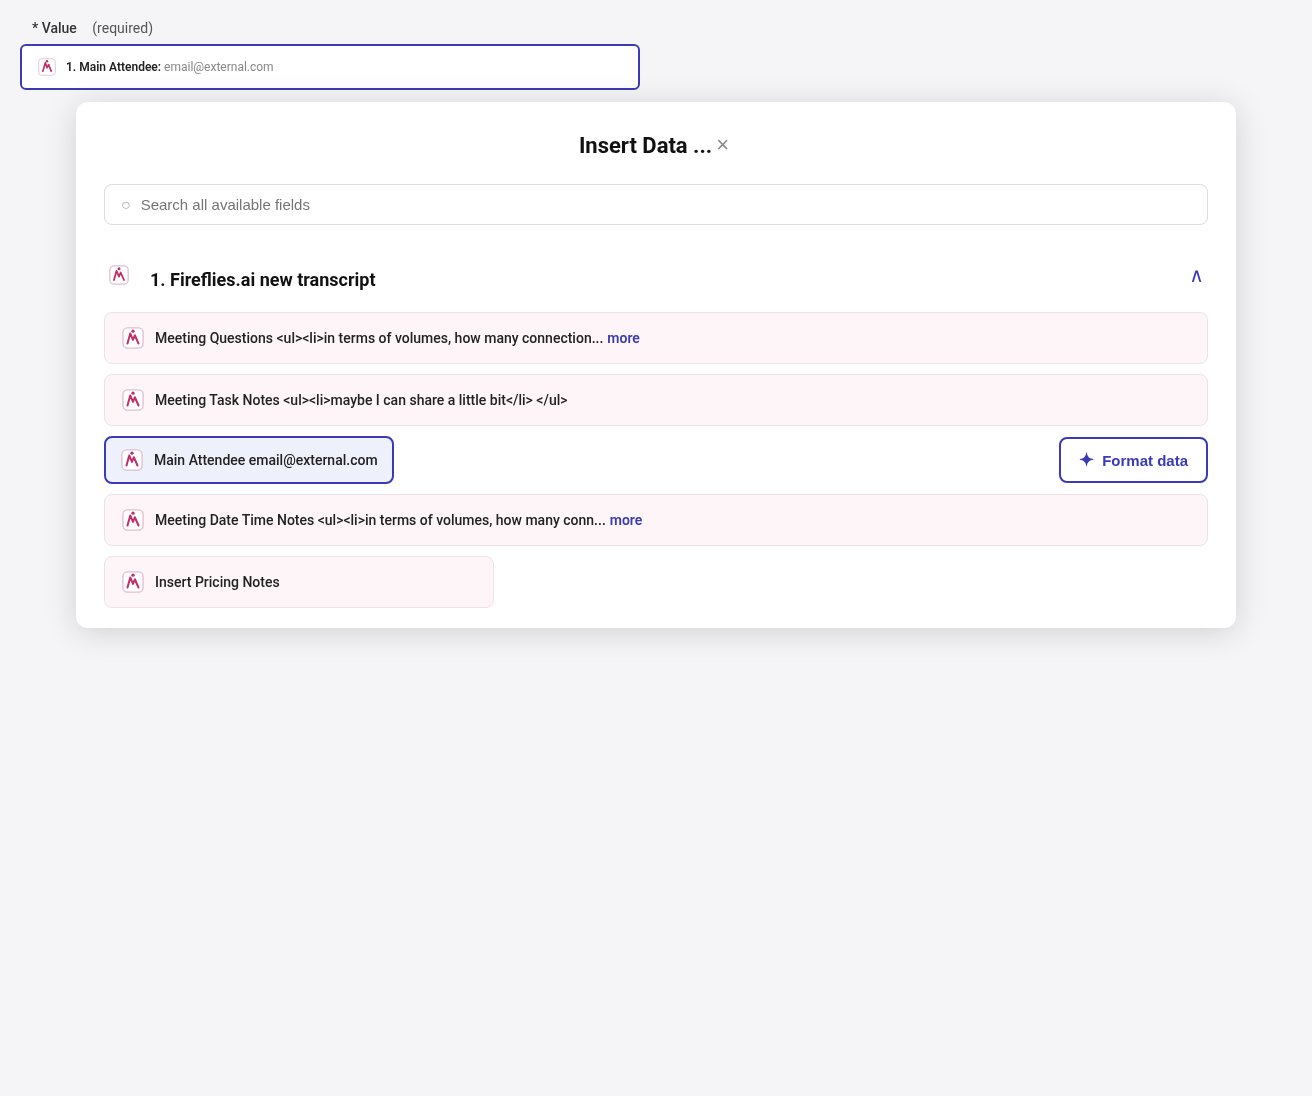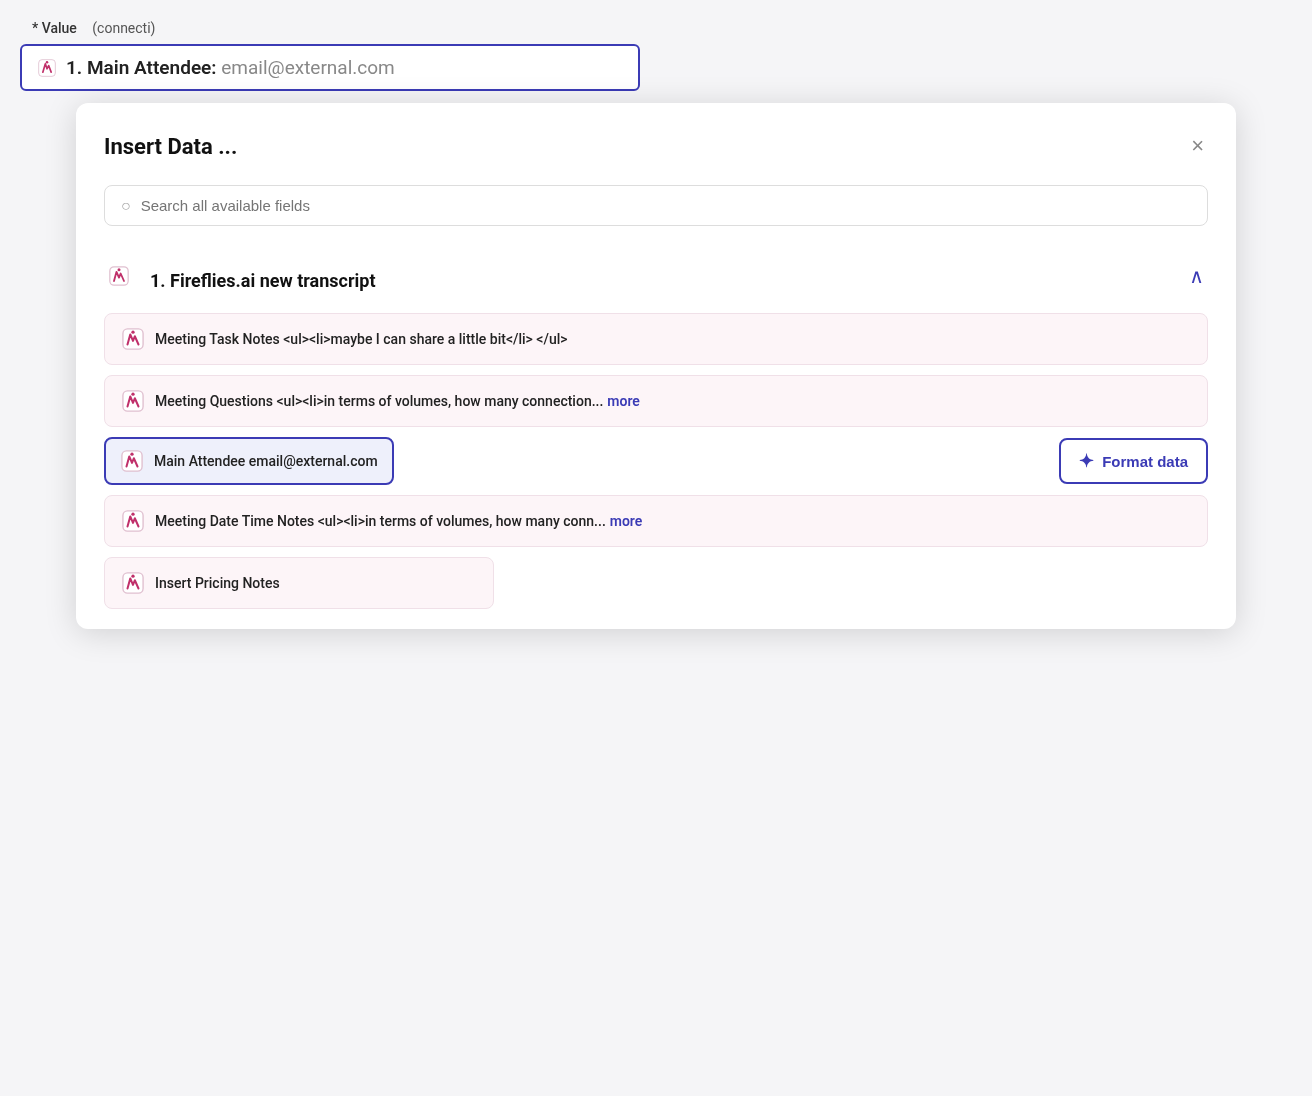--- a/index.html
+++ b/index.html
@@ -59,42 +59,42 @@
       width: 22px;
       height: 22px;
       margin-right: 8px;
       flex-shrink: 0;
     }
     .fireflies-icon svg {
       width: 20px;
       height: 20px;
     }
     .value-input-text {
-      font-size: 19px;
+      font-size: 12px;
       color: #222;
       font-weight: 600;
     }
     .value-input-text .placeholder {
       color: #888;
       font-weight: 400;
     }
 
     
     .insert-data-panel {
       background: #fff;
       border-radius: 12px;
       box-shadow: 0 4px 32px rgba(0,0,0,0.15);
       width: 1160px;
       padding: 28px 28px 20px 28px;
       margin-top: 0;
       position: relative;
     }
     .panel-header {
       display: flex;
-      justify-content: space-between;
+      justify-content: center;
       align-items: center;
       margin-bottom: 24px;
     }
     .panel-title {
       font-size: 22px;
       font-weight: 700;
       color: #111;
     }
     .close-btn {
       background: none;
@@ -234,21 +234,21 @@
       max-width: 460px;
     }
   </style>
 </head>
 <body>
 
 <div class="outer-container">
 
   <div class="value-section">
     <div class="value-label">
-      <span>* Value</span> <span class="required">(connecti)</span>
+      <span>* Value</span> <span class="required">(required)</span>
     </div>
     <div class="value-input-box">
       <span class="fireflies-icon">
         <svg viewBox="0 0 24 24" fill="none" xmlns="http://www.w3.org/2000/svg">
           <rect x="2" y="2" width="20" height="20" rx="4" fill="#fff" stroke="#e0c0d0" stroke-width="1"></rect>
           <path d="M7 17 L10 7 L12 13 L14 9 L17 17" stroke="#c0306a" stroke-width="2" stroke-linecap="round" stroke-linejoin="round" fill="none"></path>
           <circle cx="12" cy="5" r="1.5" fill="#c0306a"></circle>
         </svg>
       </span>
       <span class="value-input-text">
@@ -287,34 +287,34 @@
 
       <div class="item-row">
         <span class="item-icon">
           <svg viewBox="0 0 24 24" fill="none" xmlns="http://www.w3.org/2000/svg" width="22" height="22">
             <rect x="1" y="1" width="22" height="22" rx="5" fill="#fff" stroke="#e0c0d0" stroke-width="1.5"></rect>
             <path d="M6 18 L9 7 L12 14 L14 9 L18 18" stroke="#c0306a" stroke-width="2.2" stroke-linecap="round" stroke-linejoin="round" fill="none"></path>
             <circle cx="12" cy="4.5" r="1.8" fill="#c0306a"></circle>
           </svg>
         </span>
         <span class="item-label">
-          Meeting Task Notes &lt;ul&gt;&lt;li&gt;maybe I can share a little bit&lt;/li&gt; &lt;/ul&gt;
+          Meeting Questions &lt;ul&gt;&lt;li&gt;in terms of volumes, how many connection...<a class="more-link" href="#">more</a>
         </span>
       </div>
 
       <div class="item-row">
         <span class="item-icon">
           <svg viewBox="0 0 24 24" fill="none" xmlns="http://www.w3.org/2000/svg" width="22" height="22">
             <rect x="1" y="1" width="22" height="22" rx="5" fill="#fff" stroke="#e0c0d0" stroke-width="1.5"></rect>
             <path d="M6 18 L9 7 L12 14 L14 9 L18 18" stroke="#c0306a" stroke-width="2.2" stroke-linecap="round" stroke-linejoin="round" fill="none"></path>
             <circle cx="12" cy="4.5" r="1.8" fill="#c0306a"></circle>
           </svg>
         </span>
         <span class="item-label">
-          Meeting Questions &lt;ul&gt;&lt;li&gt;in terms of volumes, how many connection...<a class="more-link" href="#">more</a>
+          Meeting Task Notes &lt;ul&gt;&lt;li&gt;maybe I can share a little bit&lt;/li&gt; &lt;/ul&gt;
         </span>
       </div>
 
       <div class="item-row selected-row" style="padding:0; background:transparent; border:none; gap:16px;">
         <div class="selected-item-left">
           <span class="item-icon">
             <svg viewBox="0 0 24 24" fill="none" xmlns="http://www.w3.org/2000/svg" width="22" height="22">
               <rect x="1" y="1" width="22" height="22" rx="5" fill="#fff" stroke="#e0c0d0" stroke-width="1.5"></rect>
               <path d="M6 18 L9 7 L12 14 L14 9 L18 18" stroke="#c0306a" stroke-width="2.2" stroke-linecap="round" stroke-linejoin="round" fill="none"></path>
               <circle cx="12" cy="4.5" r="1.8" fill="#c0306a"></circle>

